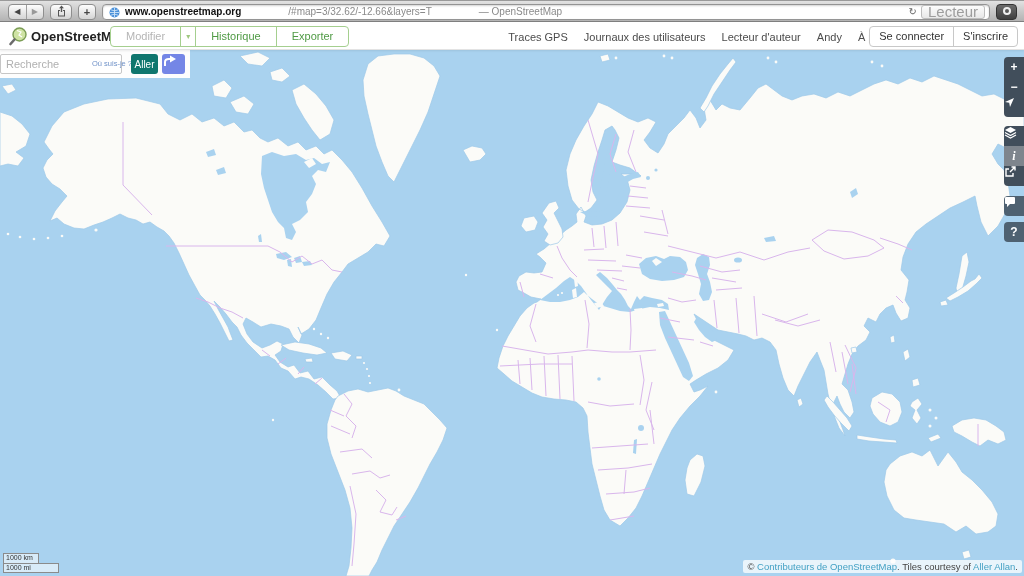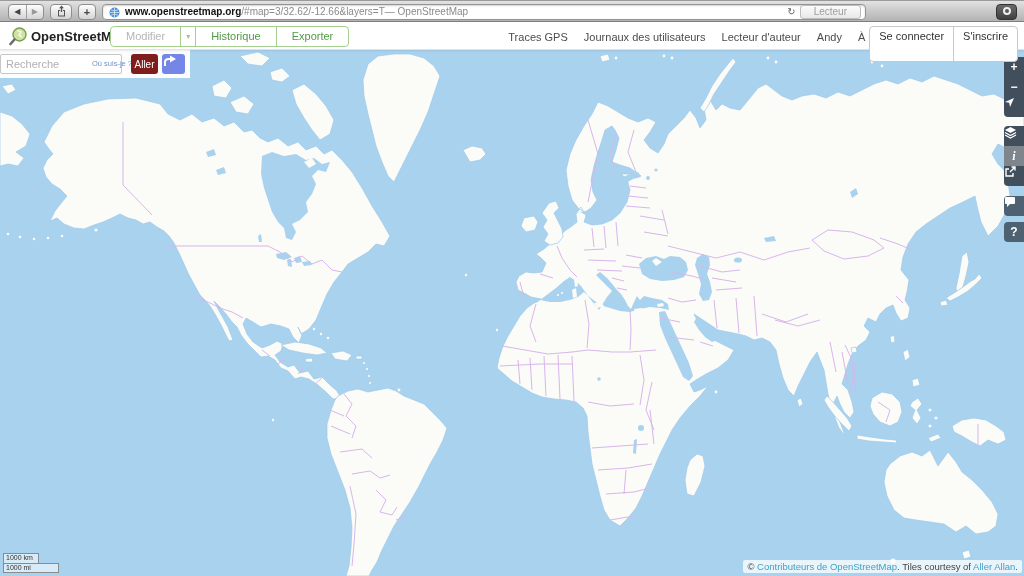--- a/index.html
+++ b/index.html
@@ -12,69 +12,69 @@
     background:linear-gradient(#e2e2e2,#c7c7c7 55%,#b3b3b3);
     border-top:1px solid #9a9a9a; border-bottom:1px solid #7f7f7f; z-index:30; }
   .tb-btn { position:absolute; top:3px; height:16px;
     background:linear-gradient(#fdfdfd,#d4d4d4); border:1px solid #8e8e8e;
     border-radius:4px; color:#444; font-size:9px; line-height:14px; text-align:center; }
   .navpair { left:8px; width:36px; display:flex; }
   .navpair span { flex:1; font-size:8px; line-height:14px; }
   .navpair span:first-child { border-right:1px solid #9e9e9e; }
   .sharebtn { left:50px; width:22px; }
   .plusbtn { left:78px; width:18px; font-size:11px; font-weight:bold; }
-  .urlfield { position:absolute; left:102px; top:3px; width:764px; height:16px;
+  .urlfield { position:absolute; left:102px; top:3px; width:888px; height:16px;
     background:#fff; border:1px solid #949494; border-radius:4px;
     box-shadow:inset 0 1px 2px rgba(0,0,0,.18); font-size:10px; line-height:14px;
     padding:0 4px 0 6px; display:flex; align-items:center; white-space:nowrap; overflow:hidden; }
   .urlfield .host { font-weight:bold; color:#111; }
-  .urlfield .rest,.urlfield .suffix { color:#8a8a8a; }
+  .urlfield .rest,.urlfield .suffix { color:#8a8a8a;margin-left:47px; }
   .urlfield .spacer { flex:1; }
   .reload { color:#666; font-size:10px; margin-right:4px; }
   .reader { border:1px solid #bdbdbd; border-radius:3px; color:#9d9d9d;
-    font-size:10px; padding:0 13px; line-height:12px; background:linear-gradient(#fcfcfc,#e8e8e8);text-align:right; }
+    font-size:15px; padding:0 6px; line-height:12px; background:linear-gradient(#fcfcfc,#e8e8e8);text-align:right; }
   .extbtn { left:996px; width:21px; background:linear-gradient(#6b6b6b,#3f3f3f); border-color:#333; }
   .extbtn .ring { display:inline-block; width:8px; height:8px; border:2px solid #eee;
     border-radius:50%; margin-top:2px; }
 
   
   .osmheader { position:absolute; left:0; top:22px; width:1024px; height:28px;
     background:#fff; border-bottom:1px solid #e3e3e3; z-index:25;
     box-shadow:0 1px 2px rgba(0,0,0,.08); }
   .logo { position:absolute; left:8px; top:4px; }
   .brand { position:absolute; left:31px; top:7px; font-size:13px; font-weight:bold; color:#222; }
   .hdr-group { position:absolute; left:110px; top:4px; height:21px; display:flex;
     border:1px solid #a5cf8f; border-radius:4px; overflow:hidden; background:#fff; }
   .hdr-group .cell { font-size:11px; line-height:19px; padding:0 15px; color:#4f9a44; }
   .hdr-group .cell + .cell { border-left:1px solid #a5cf8f; }
   .cell.disabled { color:#b5b5b5; }
   .cell.caret { padding:0 5px; color:#9fc77f; font-size:8px; }
   .topnav { position:absolute; right:122px; top:9px; font-size:11px; color:#4c4c4c;
     white-space:nowrap; }
   .topnav span { margin-left:13px;margin-top:20px; }
-  .acct { position:absolute; right:6px; top:4px; height:36px; display:flex;
+  .acct { position:absolute; right:6px; top:4px; height:21px; display:flex;
     border:1px solid #c8c8c8; border-radius:4px; overflow:hidden; background:#fff; }
   .acct .cell { font-size:11px; line-height:19px; padding:0 9px; color:#333; }
   .acct .cell + .cell { border-left:1px solid #c8c8c8; }
 
   
   .map { position:absolute; left:0; top:50px; width:1024px; height:526px;
     background:#a9d2ef; overflow:hidden; }
   .map svg { position:absolute; left:0; top:0; }
 
   
   .searchpanel { position:absolute; left:0; top:0; width:190px; height:28px;
     background:#fdfdfd; z-index:10; }
   .searchinput { position:absolute; left:0; top:4px; width:122px; height:20px;
     border:1px solid #c6c6c6; border-radius:2px; font-size:11px; padding:0 34px 0 5px;
     color:#333; }
   .searchinput::placeholder { color:#b0b0b0; }
   .whereami { position:absolute; left:92px; top:9px; font-size:7.5px; color:#7092c8; }
   .gobtn { position:absolute; left:131px; top:4px; width:27px; height:20px;
-    background:#7f1d1d; border:none; border-radius:3px; color:#fff; font-size:10px; }
+    background:#0f766e; border:none; border-radius:3px; color:#fff; font-size:10px; }
   .dirbtn { position:absolute; left:162px; top:4px; width:23px; height:20px;
     background:#7486e6; border:none; border-radius:3px; }
 
   
   .ctrl { position:absolute; right:0; width:20px; height:20px; color:#fff;
     text-align:center; font-size:12px; font-weight:bold; line-height:20px;
     background:#414e5b; z-index:10; }
   .r-top { border-radius:4px 0 0 0; } .r-bot { border-radius:0 0 0 4px; }
   .r-all { border-radius:4px 0 0 4px; }
   .c-zin{top:7px;} .c-zout{top:27px;} .c-loc{top:47px;}

